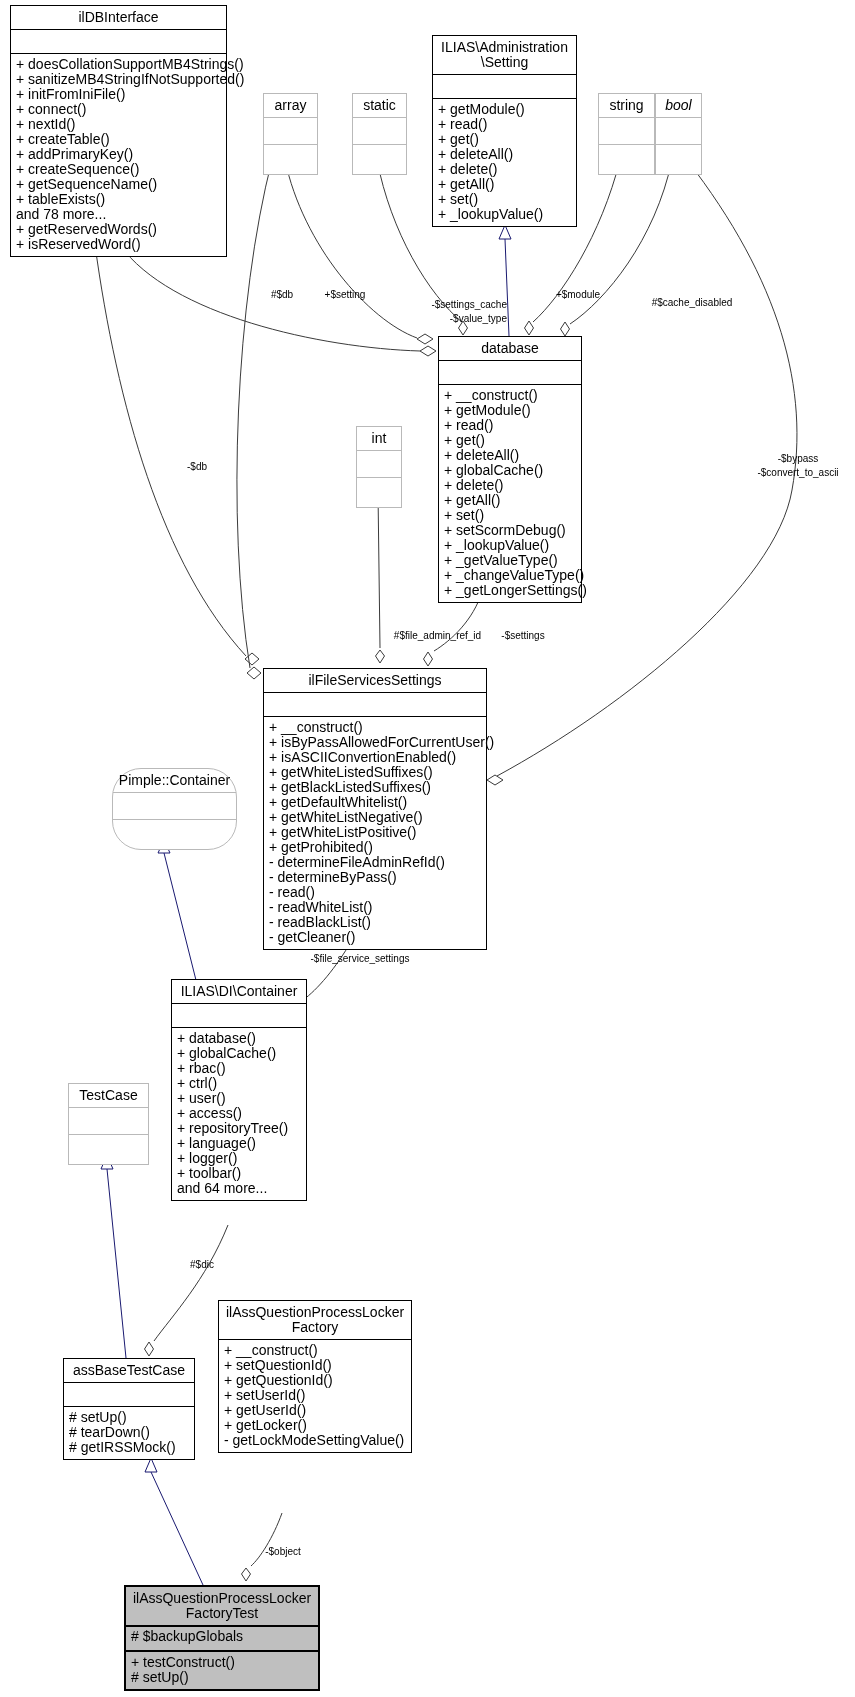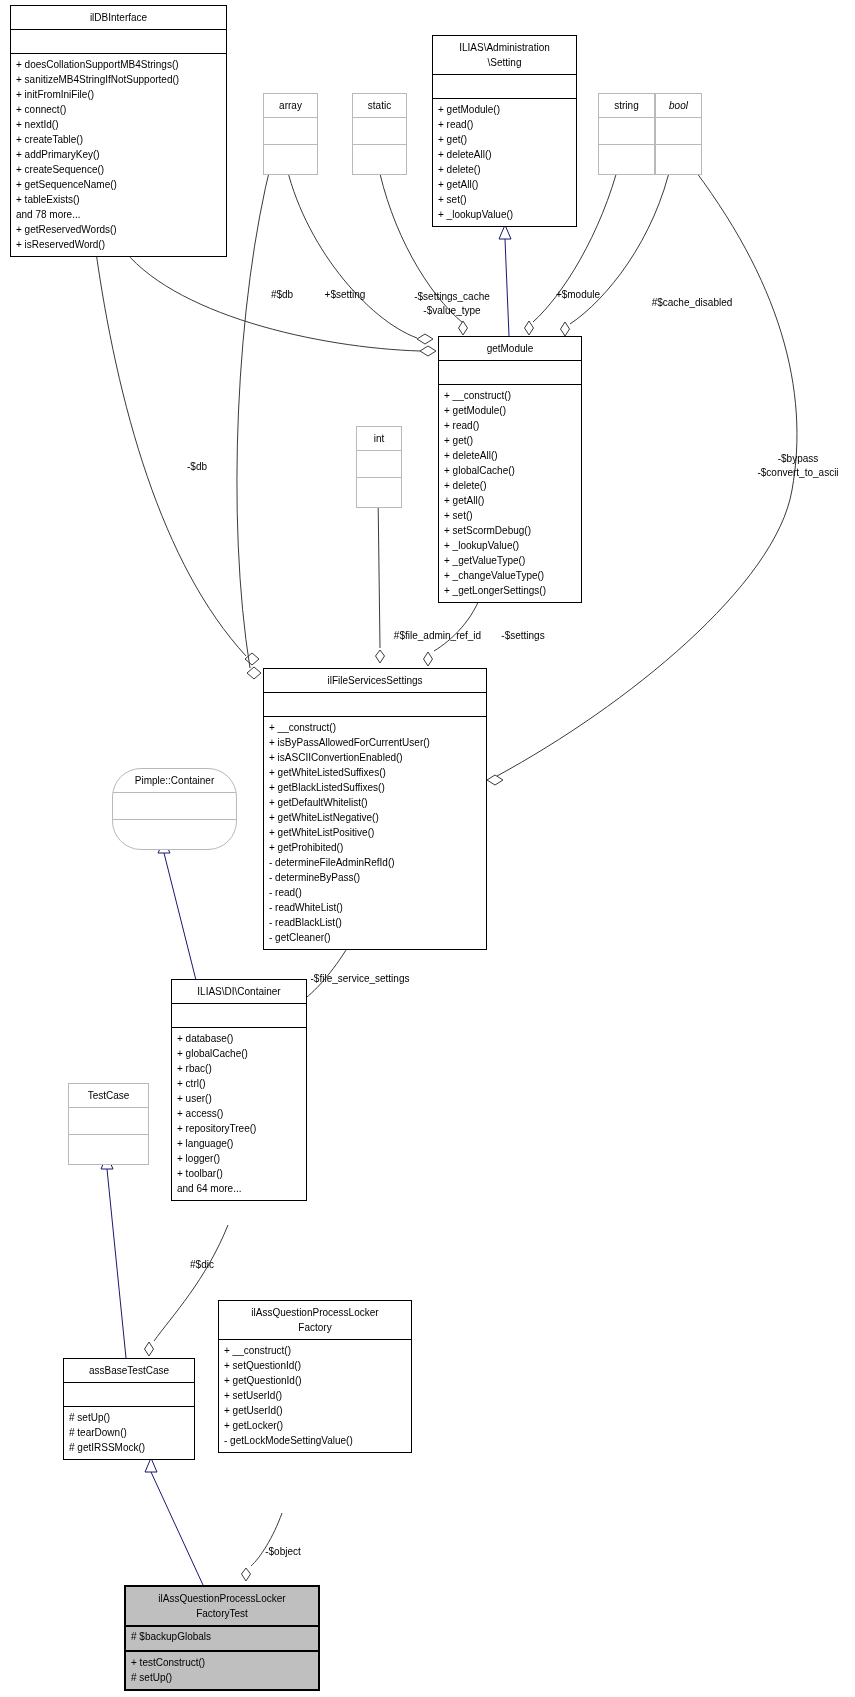--- a/index.html
+++ b/index.html
@@ -7,21 +7,21 @@
     position:relative;width:855px;height:1697px;background:#ffffff;
     font-family:"Liberation Sans", sans-serif;color:#000;overflow:hidden;
   }
   #edges{position:absolute;left:0;top:0;z-index:0;}
   .assoc{fill:none;stroke:#3a3a3a;stroke-width:1;}
   .inherit{fill:none;stroke:#191970;stroke-width:1;}
   .diamond{fill:#ffffff;stroke:#3a3a3a;stroke-width:1;}
   .arrowhead{fill:#ffffff;stroke:#191970;stroke-width:1;}
   .uml-node{
     position:absolute;z-index:2;background:#ffffff;border:1px solid #000;
-    font-size:10px;line-height:15px;
+    font-size:14px;line-height:15px;
   }
   .uml-node.type{border-color:#b9b9b9;}
   .uml-node.type .uml-attrs,.uml-node.type .uml-methods{border-top-color:#b9b9b9;min-height:22px;}
   .uml-node.highlight{background:#bfbfbf;border:2px solid #000;}
   .uml-node.highlight .uml-attrs,.uml-node.highlight .uml-methods{border-top-width:2px;}
   .uml-title{text-align:center;padding:4px 3px;}
   .uml-title div{white-space:nowrap;}
   .uml-attrs{border-top:1px solid #000;min-height:19px;padding:2px 5px;}
   .uml-methods{border-top:1px solid #000;padding:3px 5px 4px;}
   .uml-attrs div,.uml-methods div{white-space:nowrap;}
@@ -141,21 +141,21 @@
   <div class="uml-node type" style="left:655px;top:93px;width:45px;font-style:italic;">
     <div class="uml-title">
         <div>bool</div>
       </div>
     <div class="uml-attrs"></div>
     <div class="uml-methods"></div>
   </div>
 
   <div class="uml-node" style="left:438px;top:336px;width:142px;">
     <div class="uml-title">
-        <div>getModule</div>
+        <div>database</div>
       </div>
     <div class="uml-attrs"></div>
     <div class="uml-methods">
         <div>+ __construct()</div>
         <div>+ getModule()</div>
         <div>+ read()</div>
         <div>+ get()</div>
         <div>+ deleteAll()</div>
         <div>+ globalCache()</div>
         <div>+ delete()</div>
@@ -278,21 +278,21 @@
         <div># setUp()</div>
       </div>
   </div>
 
   <div class="edge-label" style="left:257px;top:288px;width:50px;">
       <div>#$db</div>
     </div>
   <div class="edge-label" style="left:310px;top:288px;width:70px;">
       <div>+$setting</div>
     </div>
-  <div class="edge-label" style="left:397px;top:290px;width:110px;">
+  <div class="edge-label" style="left:397px;top:298px;width:110px;text-align:right;">
       <div>-$settings_cache</div>
       <div>-$value_type</div>
     </div>
   <div class="edge-label" style="left:543px;top:288px;width:70px;">
       <div>+$module</div>
     </div>
   <div class="edge-label" style="left:642px;top:296px;width:100px;">
       <div>#$cache_disabled</div>
     </div>
   <div class="edge-label" style="left:172px;top:460px;width:50px;">
@@ -301,21 +301,21 @@
   <div class="edge-label" style="left:385px;top:629px;width:105px;">
       <div>#$file_admin_ref_id</div>
     </div>
   <div class="edge-label" style="left:494px;top:629px;width:58px;">
       <div>-$settings</div>
     </div>
   <div class="edge-label" style="left:741px;top:452px;width:114px;">
       <div>-$bypass</div>
       <div>-$convert_to_ascii</div>
     </div>
-  <div class="edge-label" style="left:302px;top:972px;width:116px;">
+  <div class="edge-label" style="left:302px;top:952px;width:116px;">
       <div>-$file_service_settings</div>
     </div>
   <div class="edge-label" style="left:182px;top:1258px;width:40px;">
       <div>#$dic</div>
     </div>
   <div class="edge-label" style="left:257px;top:1545px;width:52px;">
       <div>-$object</div>
     </div>
 
 </div>

